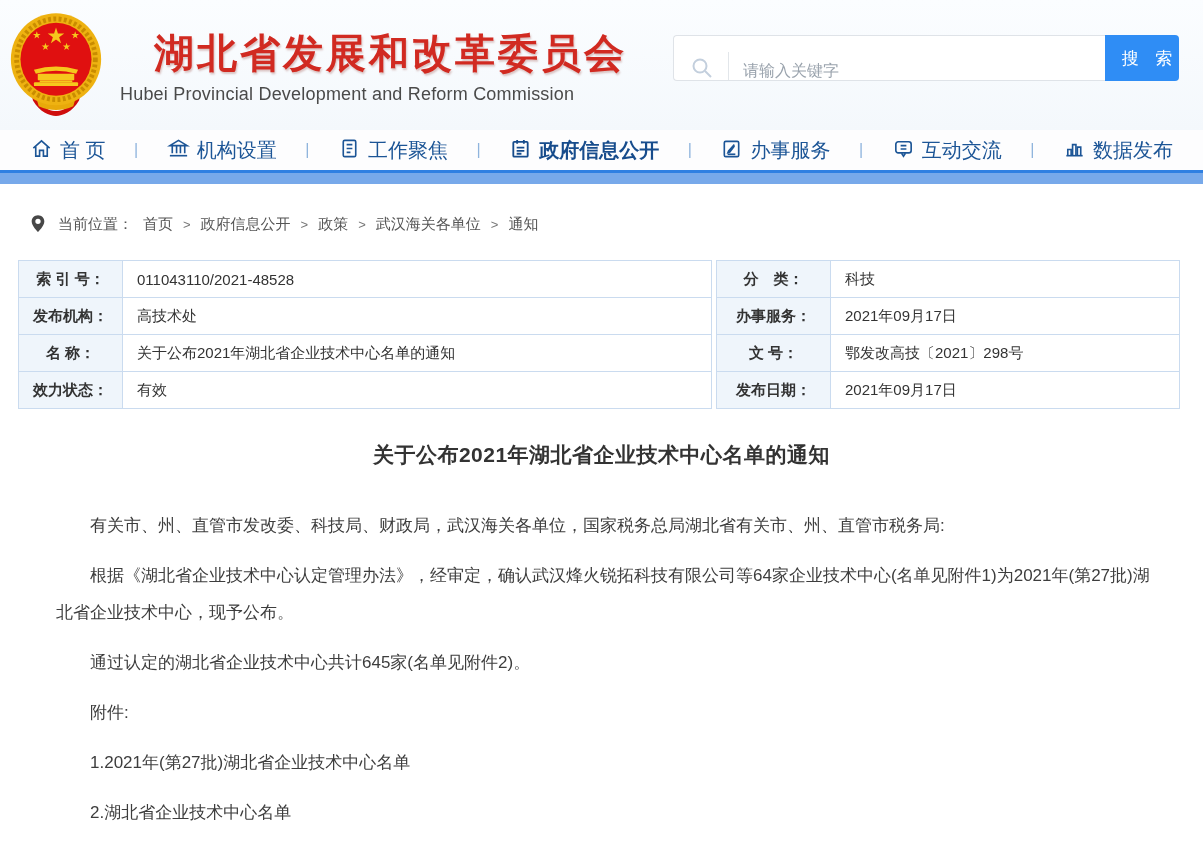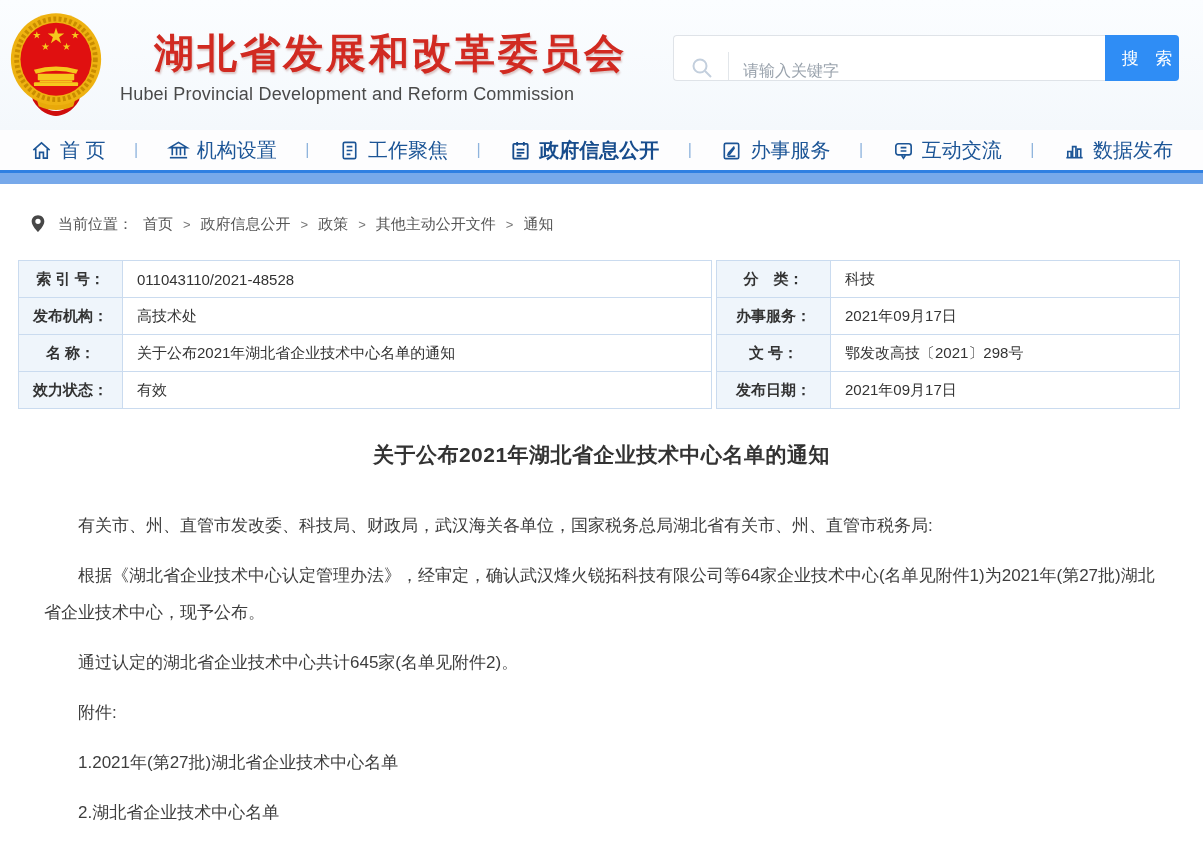--- a/index.html
+++ b/index.html
@@ -20,21 +20,21 @@
   .search-box .mag { padding:0 14px 0 16px; display:flex; align-items:center; }
   .search-box .vline { width:1px; height:28px; background:#e2e6ea; margin-right:14px; }
   .search-box input { border:none; outline:none; flex:1; font-size:16px; color:#333; background:transparent; }
   .search-box input::placeholder { color:#9aa3ad; }
   .search-btn { width:74px; background:#2f8df5; color:#fff; font-size:17px; border:none;
     border-radius:0 4px 4px 0; letter-spacing:6px; padding-left:16px; cursor:pointer; }
 
   
   .nav { height:40px; display:flex; align-items:center; justify-content:space-between;
     padding:0 30px; background:#fdfdfe; }
-  .nav-item { display:flex; align-items:center; gap:7px; color:#1c5596; font-size:20px;
+  .nav-item { display:flex; gap:7px; color:#1c5596; font-size:20px;
     text-decoration:none; white-space:nowrap; }
   .nav-item.active { font-weight:bold; color:#174c8c; }
   .nav-sep { color:#8fb4dd; font-size:16px; }
   .nav-icon { display:flex; }
   .bluebar { height:14px; background:#77a9ea; border-top:3px solid #2f80e2; }
 
   
   .crumbs { margin:30px 0 0 30px; display:flex; align-items:center; gap:10px;
     font-size:15px; color:#555; }
   .crumbs .pin { display:flex; margin-right:2px; }
@@ -48,21 +48,21 @@
   .info-table.right { width:464px; }
   .info-table td { border:1px solid #cadbef; height:37px; font-size:15px; padding:0 14px; }
   .info-table td.lbl { background:#eff5fb; font-weight:bold; text-align:center; color:#333;
     white-space:nowrap; }
   .info-table.left td.lbl { width:103px; }
   .info-table.right td.lbl { width:114px; }
 
   
   .article-title { text-align:center; font-size:21px; font-weight:bold; color:#333;
     margin-top:32px; letter-spacing:0.5px; }
-  .article-body { padding:38px 42px 0 44px; font-size:17px; color:#3d3d3d; }
+  .article-body { padding:38px 42px 0 56px; font-size:17px; color:#3d3d3d; }
   .article-body p { text-indent:2em; line-height:37px; margin-bottom:13px; }
 </style>
 </head>
 <body>
 
 <div class="header">
   <svg class="logo" viewBox="0 0 100 112">
     <path d="M22,74 C28,96 40,104 50,104 C60,104 72,96 78,74 L74,93 C67,105 57,109 50,109 C43,109 33,105 26,93 Z" fill="#cf0d0d"></path>
     <path d="M30,92 Q50,102 70,92 L68,99 Q50,107 32,99 Z" fill="#e8a90a"></path>
     <ellipse cx="50" cy="50" rx="47" ry="48" fill="#eeb211"></ellipse>
@@ -184,21 +184,21 @@
       <path d="M12 1 C6.5 1 2.5 5.2 2.5 10.3 C2.5 17 12 26 12 26 S21.5 17 21.5 10.3 C21.5 5.2 17.5 1 12 1 Z M12 14 a4 4 0 1 1 0 -8 a4 4 0 0 1 0 8 Z"></path>
     </svg>
     </span>
   <span>当前位置：</span>
   <a class="crumb-link" href="#">首页</a>
   <span class="crumb-sep">&gt;</span>
   <a class="crumb-link" href="#">政府信息公开</a>
   <span class="crumb-sep">&gt;</span>
   <a class="crumb-link" href="#">政策</a>
   <span class="crumb-sep">&gt;</span>
-  <a class="crumb-link" href="#">其他主动公开文件</a>
+  <a class="crumb-link" href="#">武汉海关各单位</a>
   <span class="crumb-sep">&gt;</span>
   <a class="crumb-link" href="#">通知</a>
 </div>
 
 <div class="doc-info">
   <table class="info-table left">
     <tbody>
         <tr>
       <td class="lbl">索 引 号：</td>
       <td>011043110/2021-48528</td>

